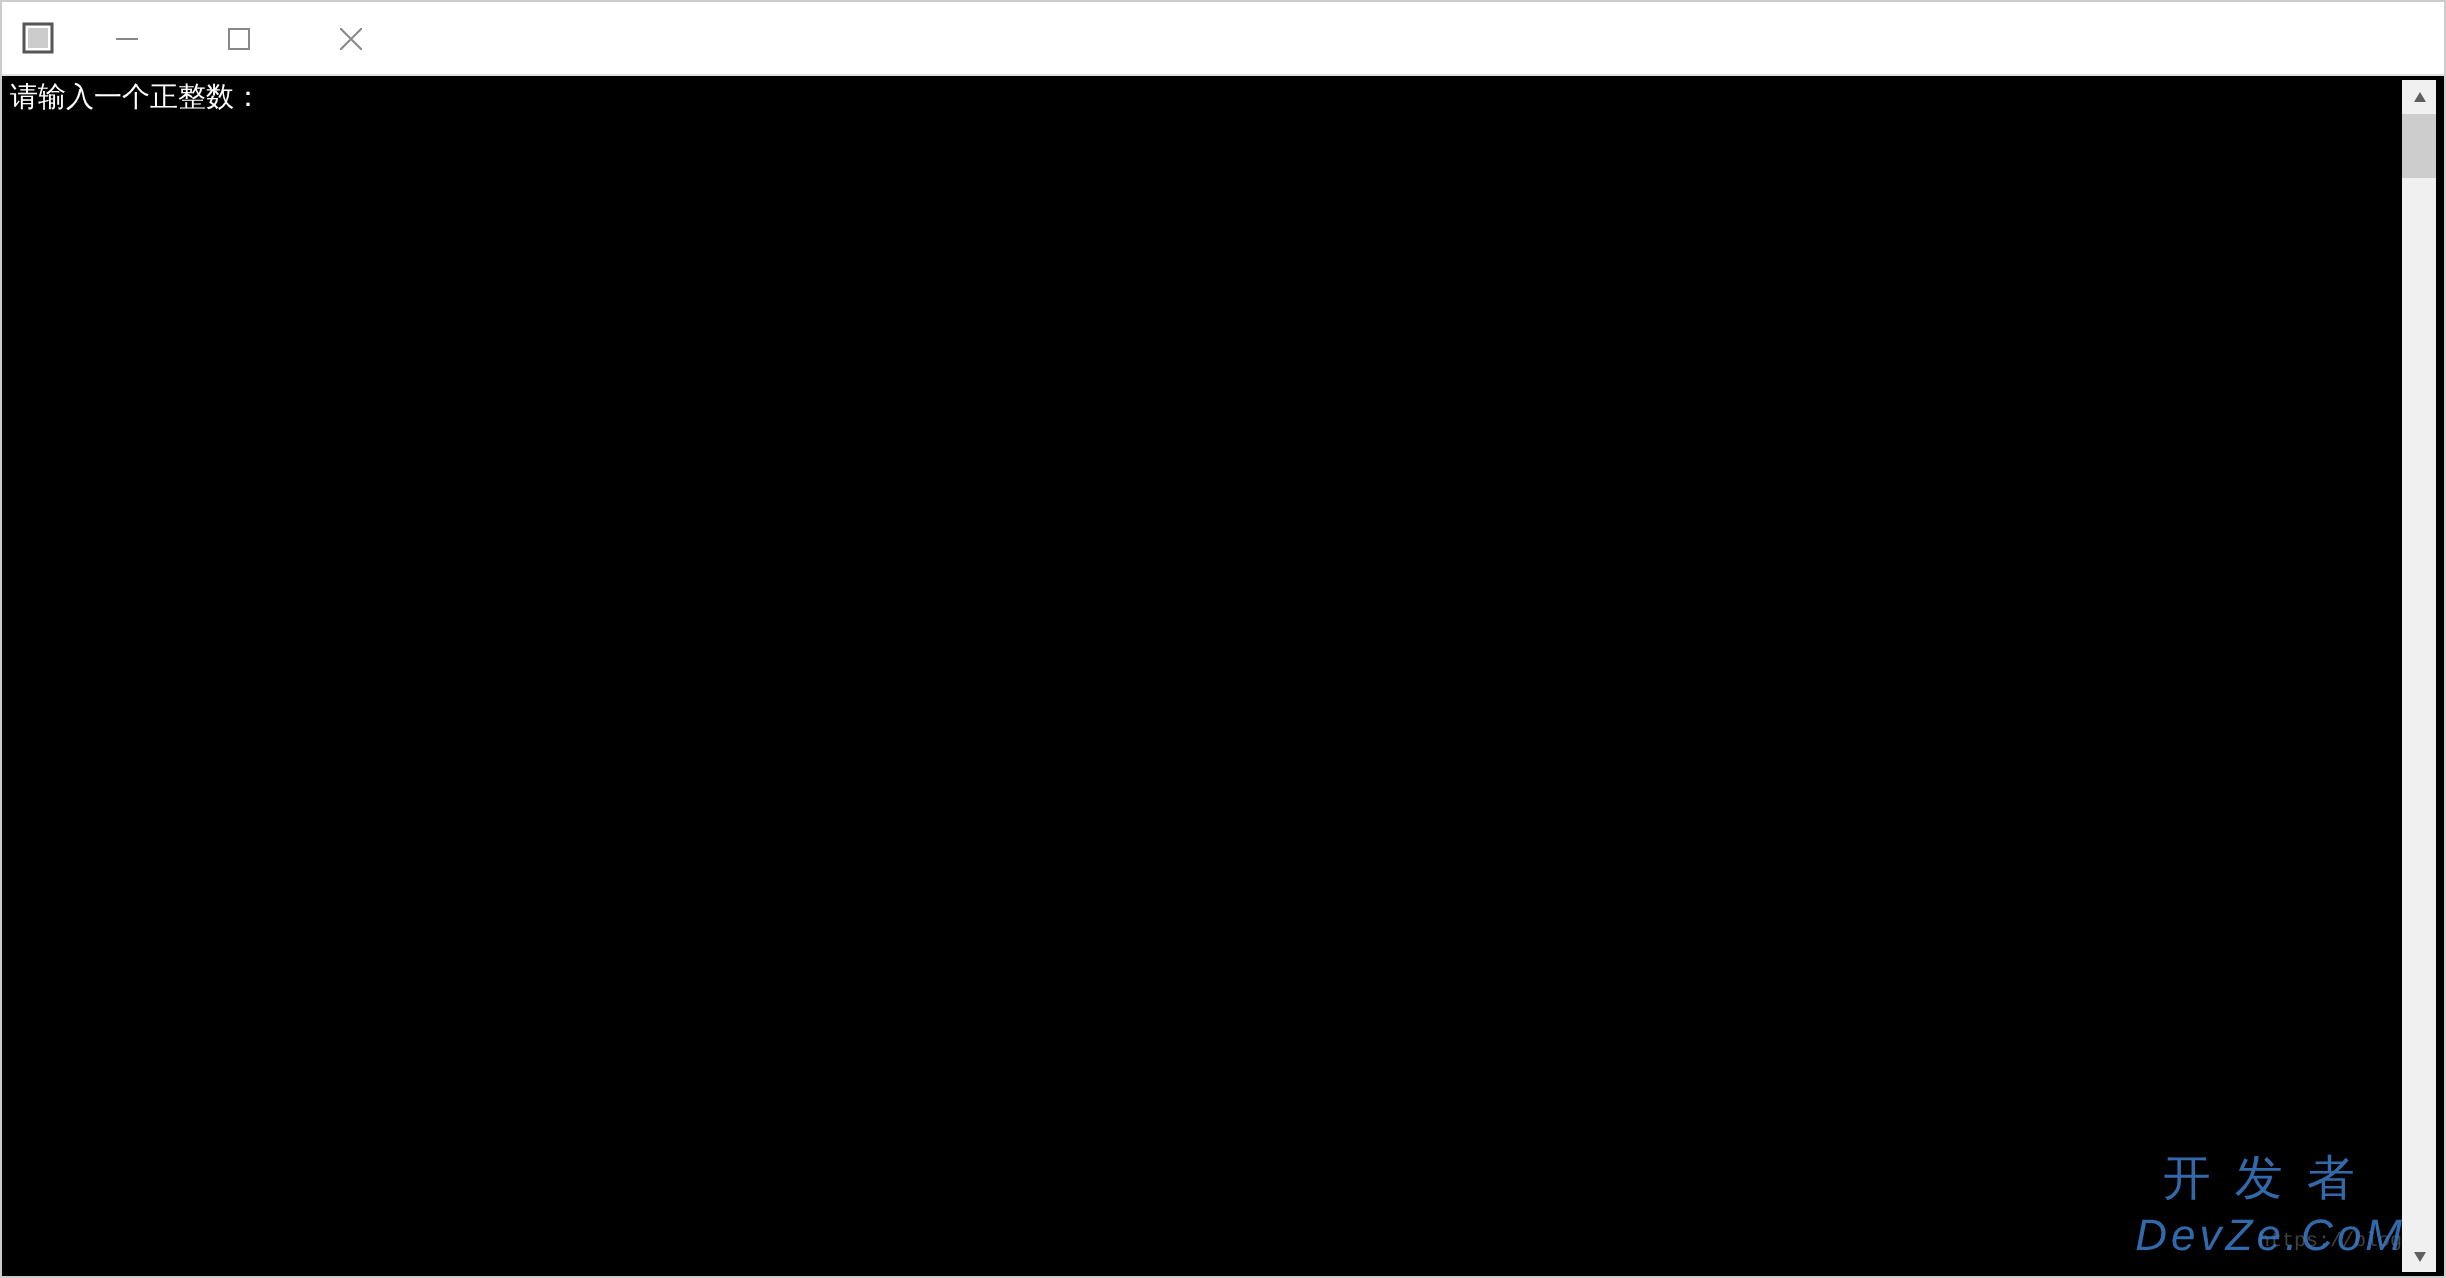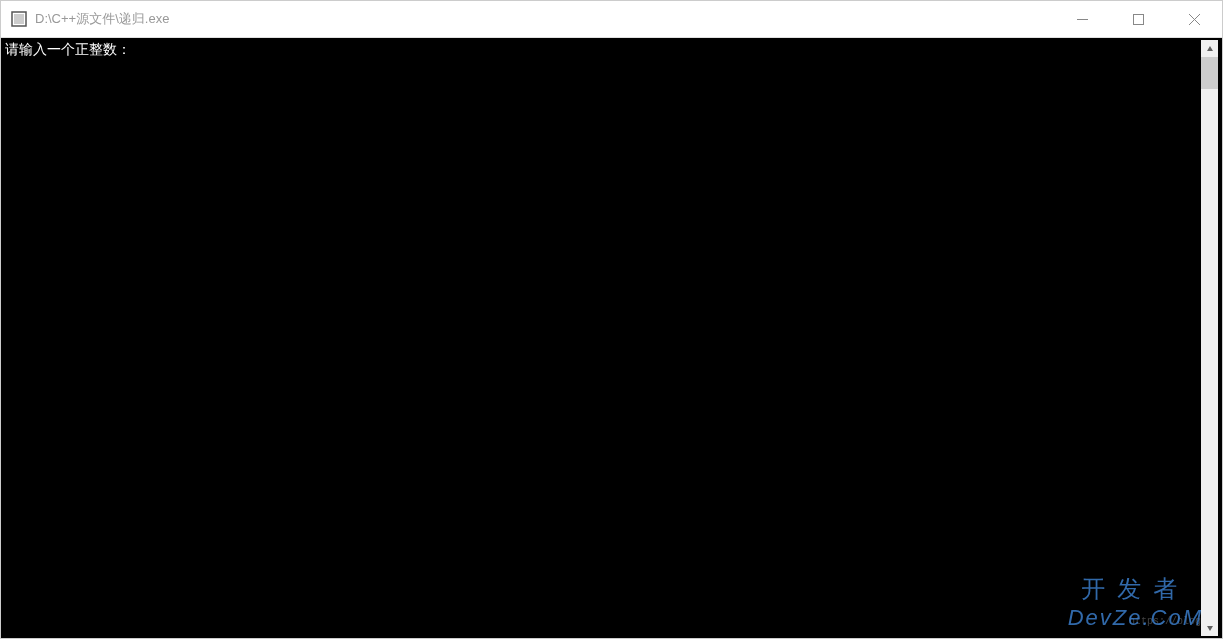--- a/index.html
+++ b/index.html
@@ -150,21 +150,20 @@
 <body>
 
 <div class="window">
   <div class="titlebar">
     <div class="titlebar-icon">
       <svg viewBox="0 0 16 16">
         <rect x="1" y="1" width="14" height="14" fill="none" stroke="#555555" stroke-width="1.5"></rect>
         <rect x="3" y="3" width="10" height="10" fill="#555555" opacity="0.3"></rect>
       </svg>
     </div>
-    <div class="titlebar-title">D:\C++源文件\递归.exe</div>
     <div class="titlebar-controls">
       <div class="titlebar-btn">
         <svg viewBox="0 0 11 11">
           <line x1="0" y1="5.5" x2="11" y2="5.5" stroke="currentColor" stroke-width="1"></line>
         </svg>
       </div>
       <div class="titlebar-btn">
         <svg viewBox="0 0 11 11">
           <rect x="0.5" y="0.5" width="10" height="10" fill="none" stroke="currentColor" stroke-width="1"></rect>
         </svg>

